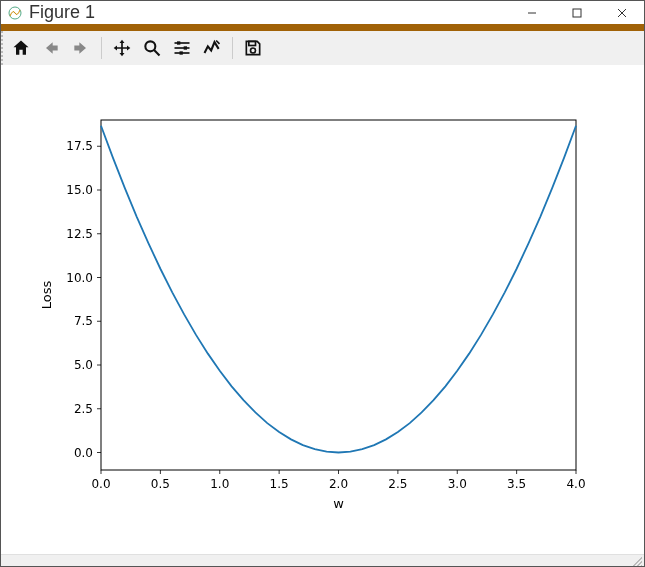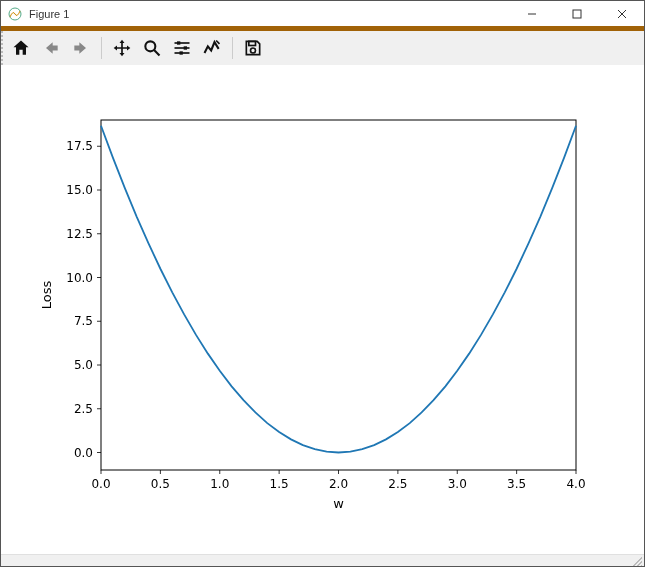--- a/index.html
+++ b/index.html
@@ -9,22 +9,22 @@
     background: #fff;
     width: 645px; height: 567px;
     border: 1px solid #555;
     overflow: hidden;
     position: relative;
   }
   .titlebar {
     height: 30px;
     display: flex; align-items: center;
     background: #fff;
-    border-bottom: 5px solid #a16207;
-    font-size: 11px; color: #333;
+    border-bottom: 7px solid #a16207;
+    font-size: 18px; color: #333;
   }
   .titlebar .app-icon {
     width: 16px; height: 16px; margin: 0 6px;
     display: inline-flex; align-items: center; justify-content: center;
   }
   .titlebar .title { flex: 0 0 auto; }
   .titlebar .spacer { flex: 1; }
   .winbtn {
     width: 45px; height: 30px;
     display: flex; align-items: center; justify-content: center;

